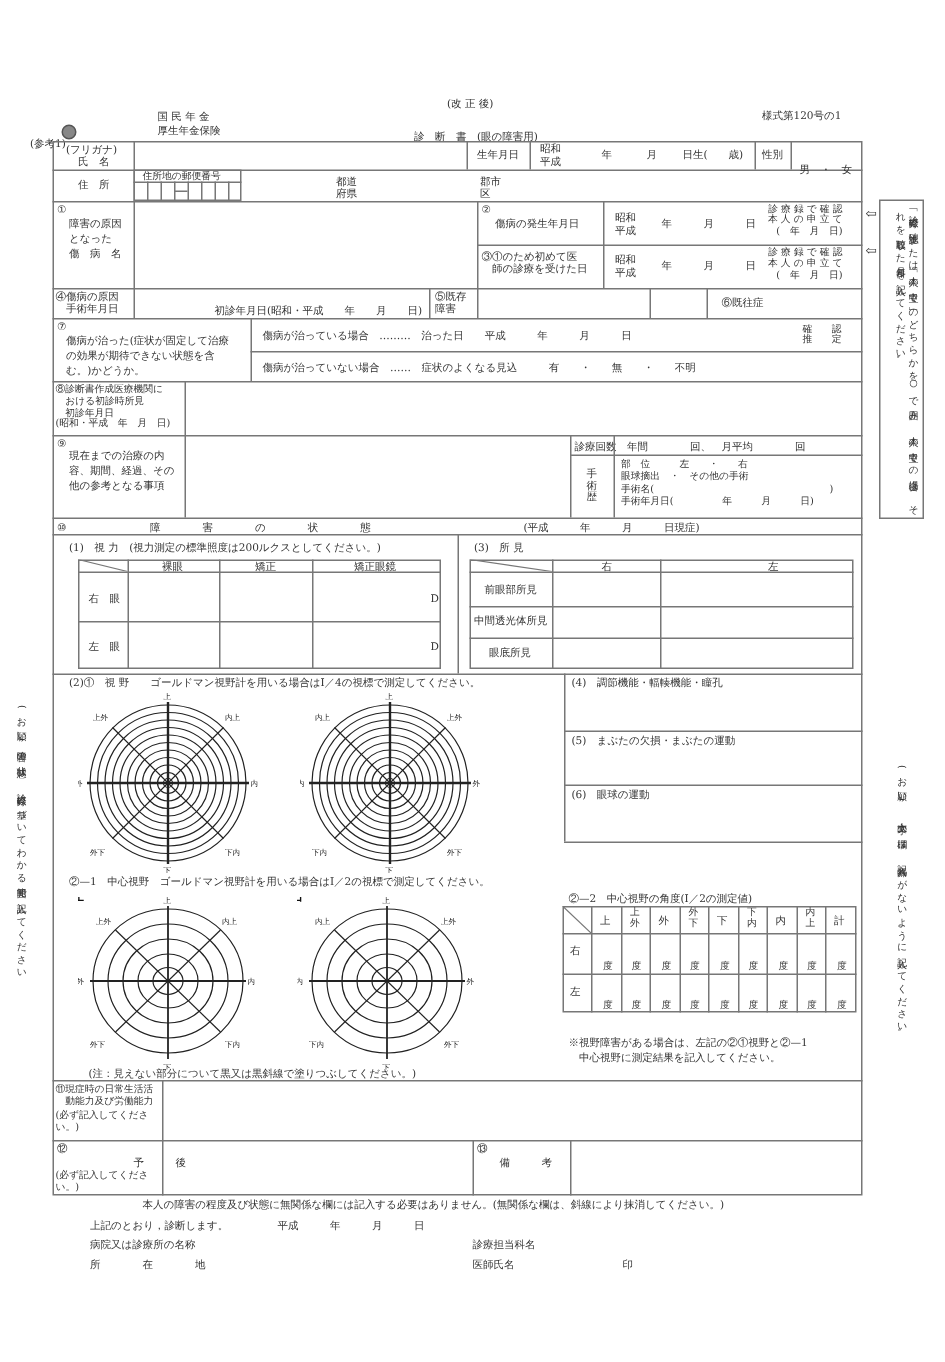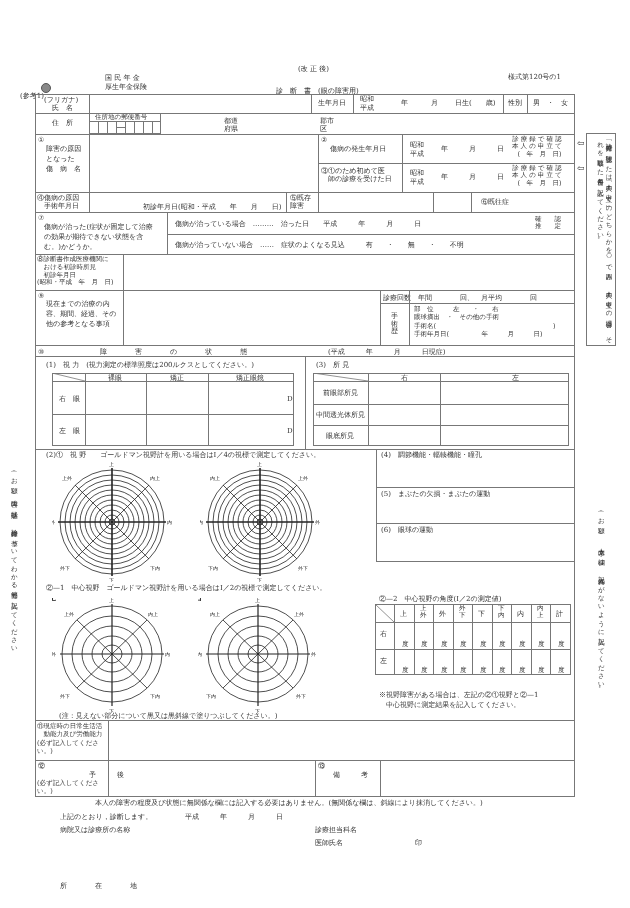--- a/index.html
+++ b/index.html
@@ -35,21 +35,21 @@
 <div class="t" style="left:318px;top:99px;">生年月日</div>
 <div class="vl" style="left:353px;top:94px;height:19px;"></div>
 <div class="t" style="left:360px;top:95px;">昭和</div>
 <div class="t" style="left:360px;top:104px;">平成</div>
 <div class="t" style="left:401px;top:99px;">年</div>
 <div class="t" style="left:431px;top:99px;">月</div>
 <div class="t" style="left:455px;top:99px;">日生(　　歳)</div>
 <div class="vl" style="left:503px;top:94px;height:19px;"></div>
 <div class="t" style="left:508px;top:99px;">性別</div>
 <div class="vl" style="left:527px;top:94px;height:19px;"></div>
-<div class="t" style="left:533px;top:99px;">男　・　女</div>
+<div class="t" style="left:533px;top:109px;">男　・　女</div>
 
 <div class="hl" style="left:35px;top:134px;width:540px;"></div>
 <div class="t" style="left:52px;top:119px;">住　所</div>
 <div class="box" style="left:89px;top:113px;width:72px;height:21px;"></div>
 <div class="hl" style="left:89px;top:121px;width:72px;"></div>
 <div class="t small" style="left:95px;top:114px;">住所地の郵便番号</div>
 <div class="vl" style="left:98px;top:121px;height:13px;"></div>
 <div class="vl" style="left:107px;top:121px;height:13px;"></div>
 <div class="vl" style="left:116px;top:121px;height:13px;"></div>
 <div class="hl" style="left:116px;top:127px;width:9px;"></div>
@@ -137,21 +137,21 @@
 術
 歴</div>
 <div class="t small" style="left:414px;top:305px;white-space:pre;line-height:1.3;">部　位　　　左　　・　　右
 眼球摘出　・　その他の手術
 手術名(　　　　　　　　　　　　　　　　　　)
 手術年月日(　　　　　年　　　月　　　日)</div>
 
 <div class="hl" style="left:35px;top:345px;width:540px;"></div>
 <div class="t" style="left:38px;top:348px;">⑩</div>
 <div class="t" style="left:100px;top:348px;">障　　　　害　　　　の　　　　状　　　　態</div>
-<div class="t" style="left:288px;top:348px;padding-left:40px;">(平成　　　年　　　月　　　日現症)</div>
+<div class="t" style="left:309px;top:348px;padding-left:40px;">(平成　　　年　　　月　　　日現症)</div>
 <div class="hl" style="left:35px;top:356px;width:540px;"></div>
 
 <div class="t" style="left:46px;top:361px;">(1)　視 力　(視力測定の標準照度は200ルクスとしてください。)</div>
 <div class="box" style="left:52px;top:373px;width:242px;height:73px;"></div>
 <svg class="abs" style="left:52px;top:373px;" width="33" height="8">
     <line x1="0" y1="0" x2="33" y2="8" stroke="#777" stroke-width="0.8"></line>
   </svg>
 <div class="hl" style="left:52px;top:381px;width:242px;"></div>
 <div class="hl" style="left:52px;top:414px;width:242px;"></div>
 <div class="vl" style="left:85px;top:373px;height:73px;"></div>
@@ -369,21 +369,21 @@
 <div class="t" style="left:318px;top:762px;">⑬</div>
 <div class="t" style="left:333px;top:771px;">備　　　考</div>
 <div class="vl" style="left:380px;top:760px;height:37px;"></div>
 <div class="abs" style="left:381px;top:761px;width:193px;height:35px;"></div>
 
 <div class="t" style="left:95px;top:799px;">本人の障害の程度及び状態に無関係な欄には記入する必要はありません。(無関係な欄は、斜線により抹消してください。)</div>
 <div class="t" style="left:60px;top:813px;">上記のとおり，診断します。</div>
 <div class="t" style="left:185px;top:813px;">平成　　　年　　　月　　　日</div>
 <div class="t" style="left:60px;top:826px;">病院又は診療所の名称</div>
 <div class="t" style="left:315px;top:826px;">診療担当科名</div>
-<div class="t" style="left:60px;top:882px;">所　　　　在　　　　地</div>
+<div class="t" style="left:60px;top:839px;">所　　　　在　　　　地</div>
 <div class="t" style="left:315px;top:839px;">医師氏名</div>
 <div class="t" style="left:415px;top:839px;">印</div>
 
 <div class="t" style="left:577px;top:138px;font-size:9px;">⇦</div>
 <div class="t" style="left:577px;top:163px;font-size:9px;">⇦</div>
 <div class="box" style="left:586px;top:133px;width:30px;height:213px;"></div>
 <div class="vtxt" style="left:589px;top:137px;height:206px;width:24px;font-size:6.5px;">「診療録で確認」または「本人の申立て」のどちらかを○で囲み、本人の申立ての場合は、それを聴取した年月日を記入してください。</div>
 <div class="vtxt" style="left:597px;top:510px;height:230px;font-size:6.5px;">(お願い)　太文字の欄は、記入漏れがないように記入してください。</div>
 <div class="vtxt" style="left:10px;top:470px;height:240px;font-size:6.5px;">(お願い)障害の状態は、診療録に基づいてわかる範囲で記入してください</div>
 

